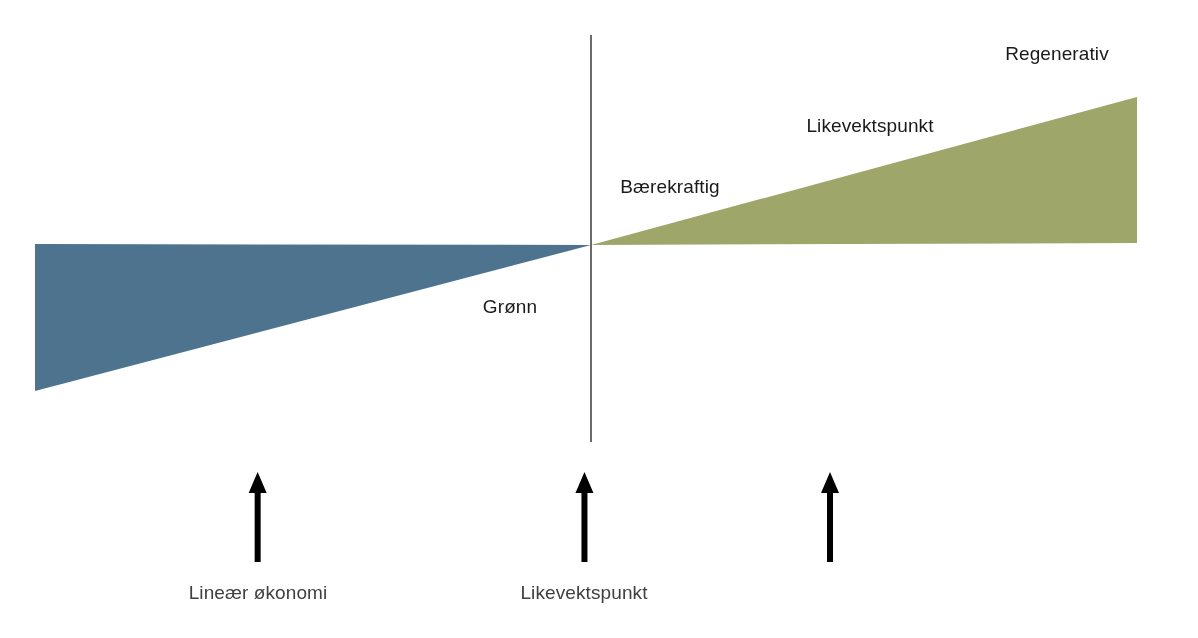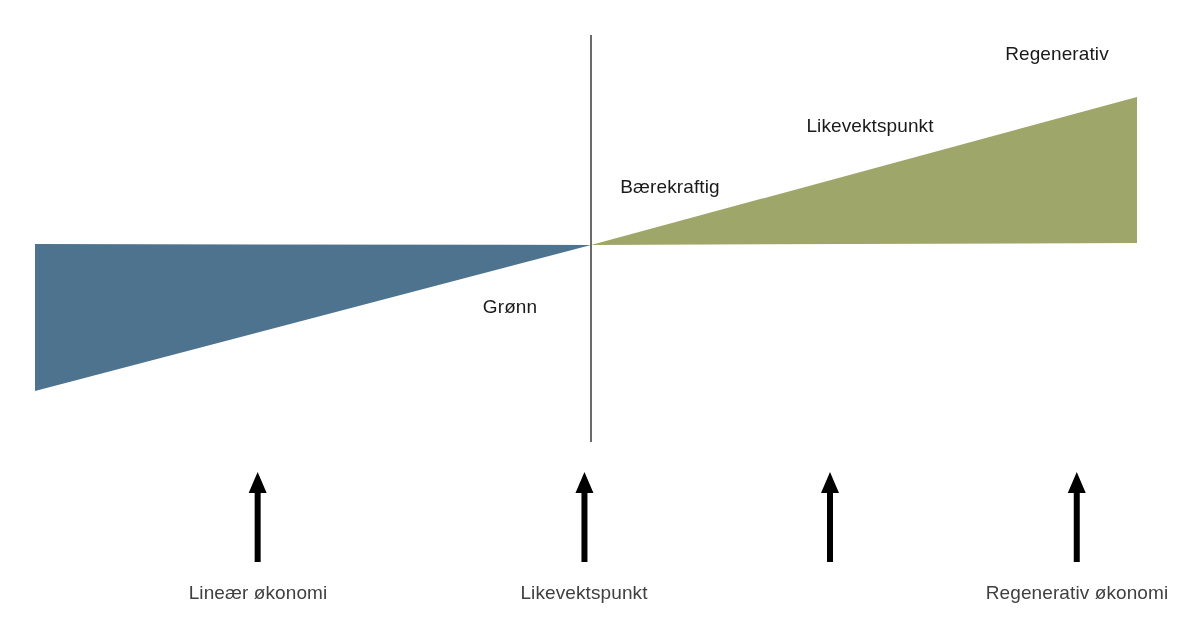--- a/index.html
+++ b/index.html
@@ -85,20 +85,14 @@
     </svg>
     <div class="marker-label">Likevektspunkt</div>
   </div>
 
   <div class="marker" style="left:830px">
     <svg viewBox="0 0 20 91" xmlns="http://www.w3.org/2000/svg">
       <polygon points="10,0 19,21 13,21 13,90 7,90 7,21 1,21" style="fill: rgb(0, 0, 0);"></polygon>
     </svg>
   </div>
 
-  <div class="marker" style="left:1077px">
-    <svg viewBox="0 0 20 91" xmlns="http://www.w3.org/2000/svg">
-      <polygon points="10,0 19,21 13,21 13,90 7,90 7,21 1,21" style="fill: rgb(0, 0, 0);"></polygon>
-    </svg>
-    <div class="marker-label">Regenerativ økonomi</div>
-  </div>
 
 </div>
 
 </body></html>

